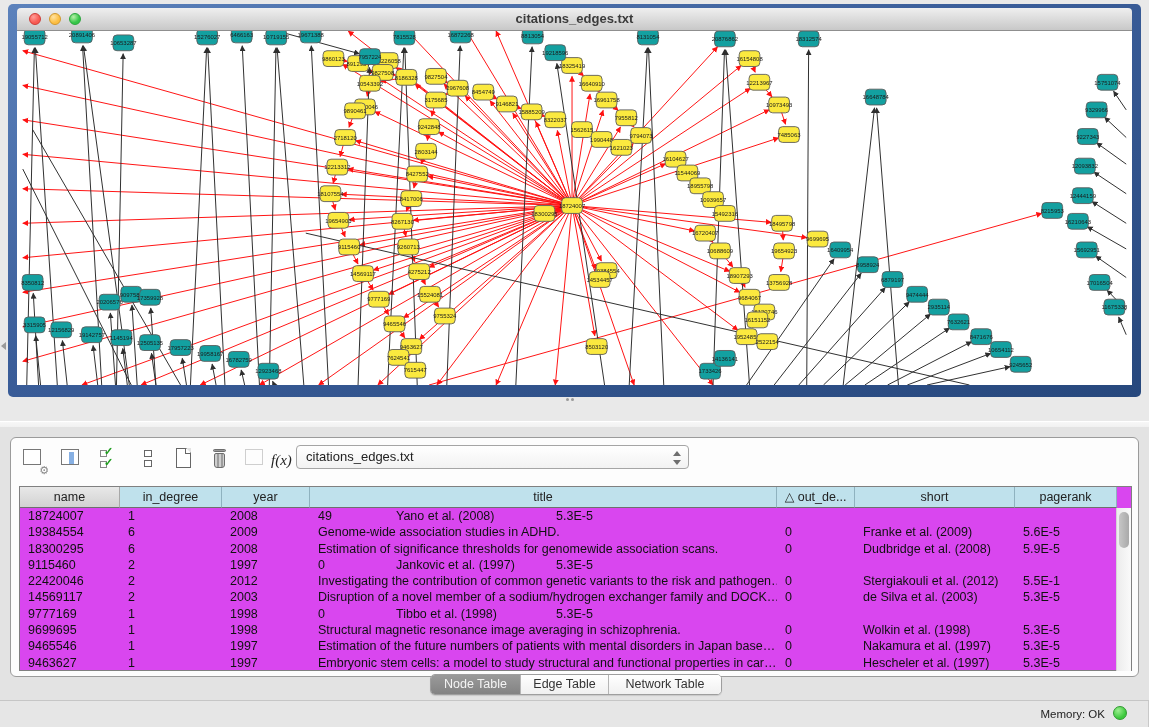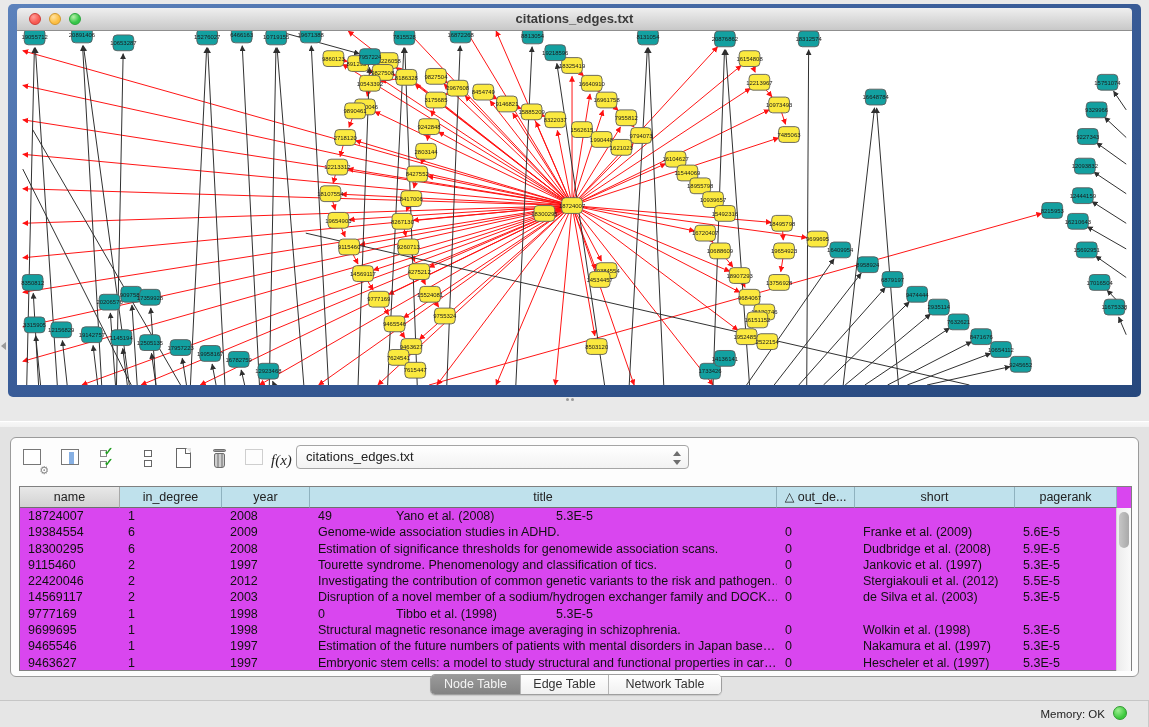--- a/index.html
+++ b/index.html
@@ -653,33 +653,32 @@
             <div class="td" style="width: 88px;">2008</div>
             <div class="td" style="width: 467px;">Estimation of significance thresholds for genomewide association scans.</div>
             <div class="td" style="width: 78px;">0</div>
             <div class="td" style="width: 160px;">Dudbridge et al. (2008)</div>
             <div class="td" style="width: 102px;">5.9E-5</div>
           </div>
           <div class="tr">
             <div class="td" style="width: 100px;">9115460</div>
             <div class="td" style="width: 102px;">2</div>
             <div class="td" style="width: 88px;">1997</div>
-            <div class="td" style="width: 467px;">Tourette syndrome. Phenomenology and classification of tics.</div>
             <div class="td" style="width: 78px;">0</div>
             <div class="td" style="width: 160px;">Jankovic et al. (1997)</div>
             <div class="td" style="width: 102px;">5.3E-5</div>
           </div>
           <div class="tr">
             <div class="td" style="width: 100px;">22420046</div>
             <div class="td" style="width: 102px;">2</div>
             <div class="td" style="width: 88px;">2012</div>
             <div class="td" style="width: 467px;">Investigating the contribution of common genetic variants to the risk and pathogen…</div>
             <div class="td" style="width: 78px;">0</div>
             <div class="td" style="width: 160px;">Stergiakouli et al. (2012)</div>
-            <div class="td" style="width: 102px;">5.5E-5</div>
+            <div class="td" style="width: 102px;">5.5E-1</div>
           </div>
           <div class="tr">
             <div class="td" style="width: 100px;">14569117</div>
             <div class="td" style="width: 102px;">2</div>
             <div class="td" style="width: 88px;">2003</div>
             <div class="td" style="width: 467px;">Disruption of a novel member of a sodium/hydrogen exchanger family and DOCK…</div>
             <div class="td" style="width: 78px;">0</div>
             <div class="td" style="width: 160px;">de Silva et al. (2003)</div>
             <div class="td" style="width: 102px;">5.3E-5</div>
           </div>

